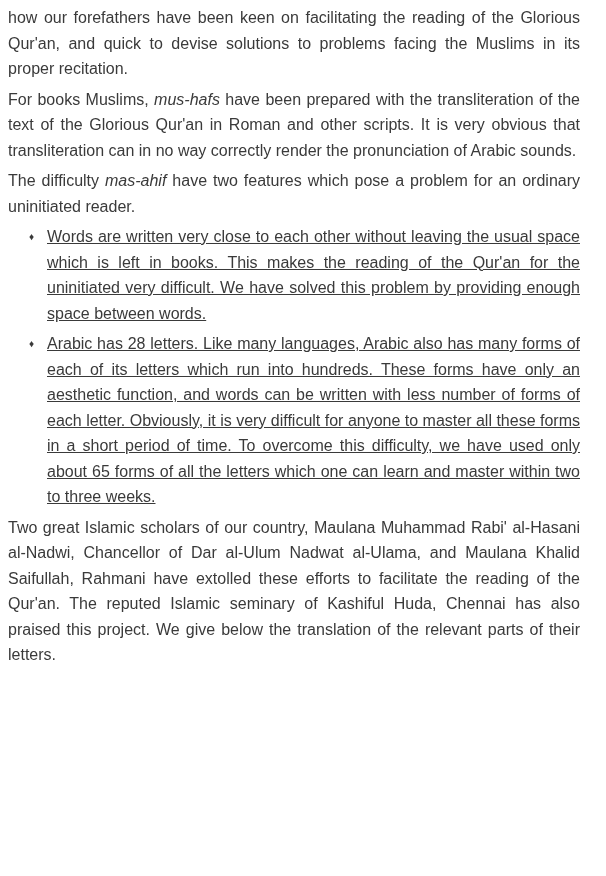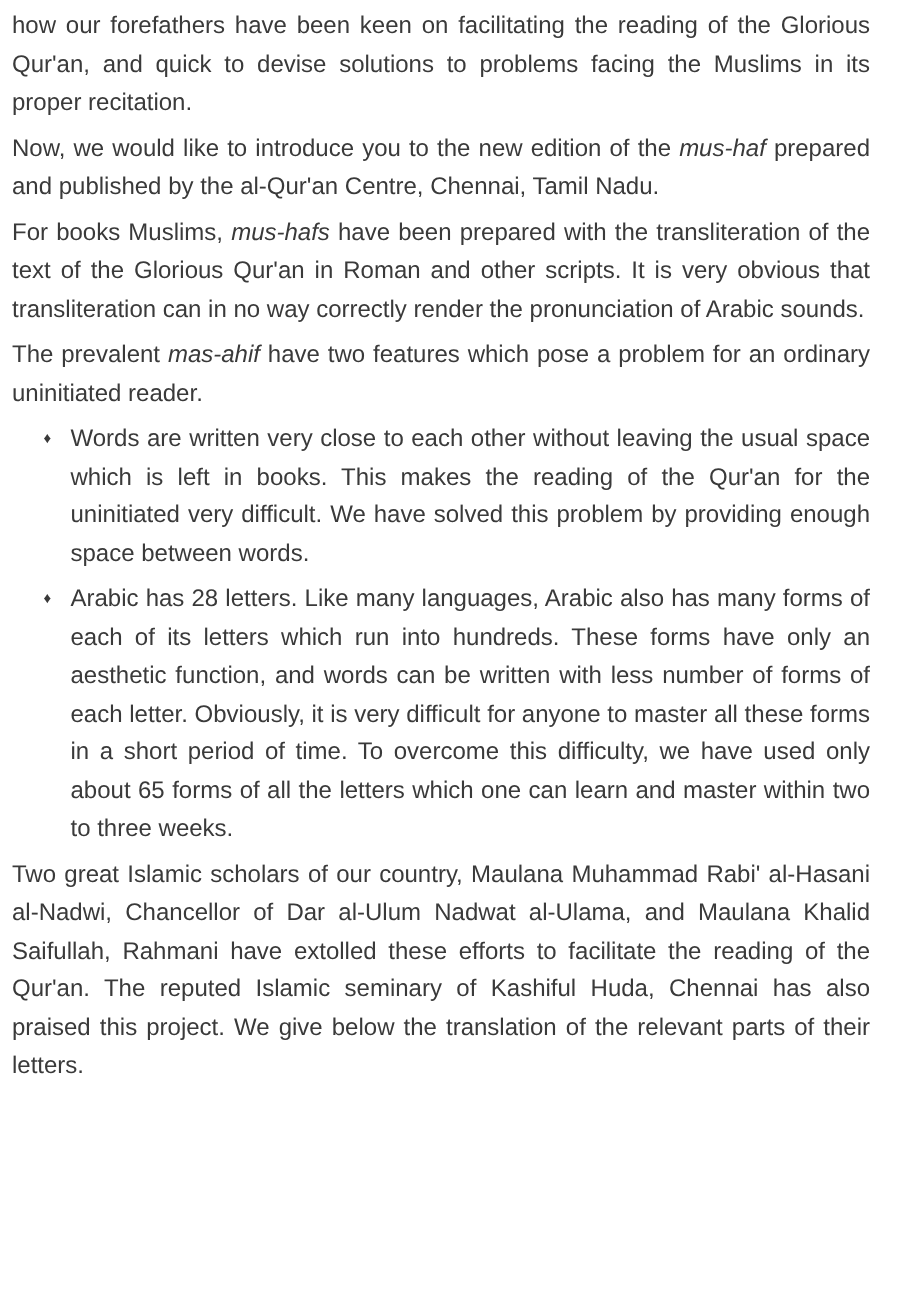--- a/index.html
+++ b/index.html
@@ -36,31 +36,31 @@
     flex: 0 0 auto;
     width: 18px;
     margin-left: 21px;
     font-size: 10px;
     line-height: 25.5px;
     color: #3a3a3a;
   }
   .bullet-text {
     flex: 1 1 auto;
     text-align: justify;
+    text-decoration: underline;
   }
 </style>
 </head>
 <body>
 
 <main class="page">
   <div>
       <p class="para"><span>how our forefathers have been keen on facilitating the reading of the Glorious Qur'an, and quick to devise solutions to problems facing the Muslims in its proper recitation.</span></p>
-      <p class="para"><span>Now, we would like to introduce you to the new edition of the </span><em>mus-haf</em><span> prepared and published by the al-Qur'an Centre, Chennai, Tamil Nadu.</span></p>
       <p class="para"><span>For books Muslims, </span><em>mus-hafs</em><span> have been prepared with the transliteration of the text of the Glorious Qur'an in Roman and other scripts. It is very obvious that transliteration can in no way correctly render the pronunciation of Arabic sounds.</span></p>
-      <p class="para"><span>The prevalent </span><em>mas-ahif</em><span> have two features which pose a problem for an ordinary uninitiated reader.</span></p>
+      <p class="para"><span>The difficulty </span><em>mas-ahif</em><span> have two features which pose a problem for an ordinary uninitiated reader.</span></p>
       <div class="bullet-item">
         <span class="bullet-marker">♦</span>
         <div class="bullet-text"><span>Words are written very close to each other without leaving the usual space which is left in books. This makes the reading of the Qur'an for the uninitiated very difficult. We have solved this problem by providing enough space between words.</span></div>
       </div>
       <div class="bullet-item">
         <span class="bullet-marker">♦</span>
         <div class="bullet-text"><span>Arabic has 28 letters. Like many languages, Arabic also has many forms of each of its letters which run into hundreds. These forms have only an aesthetic function, and words can be written with less number of forms of each letter. Obviously, it is very difficult for anyone to master all these forms in a short period of time. To overcome this difficulty, we have used only about 65 forms of all the letters which one can learn and master within two to three weeks.</span></div>
       </div>
       <p class="para"><span>Two great Islamic scholars of our country, Maulana Muhammad Rabi' al-Hasani al-Nadwi, Chancellor of Dar al-Ulum Nadwat al-Ulama, and Maulana Khalid Saifullah, Rahmani have extolled these efforts to facilitate the reading of the Qur'an. The reputed Islamic seminary of Kashiful Huda, Chennai has also praised this project. We give below the translation of the relevant parts of their letters.</span></p>
     </div>

